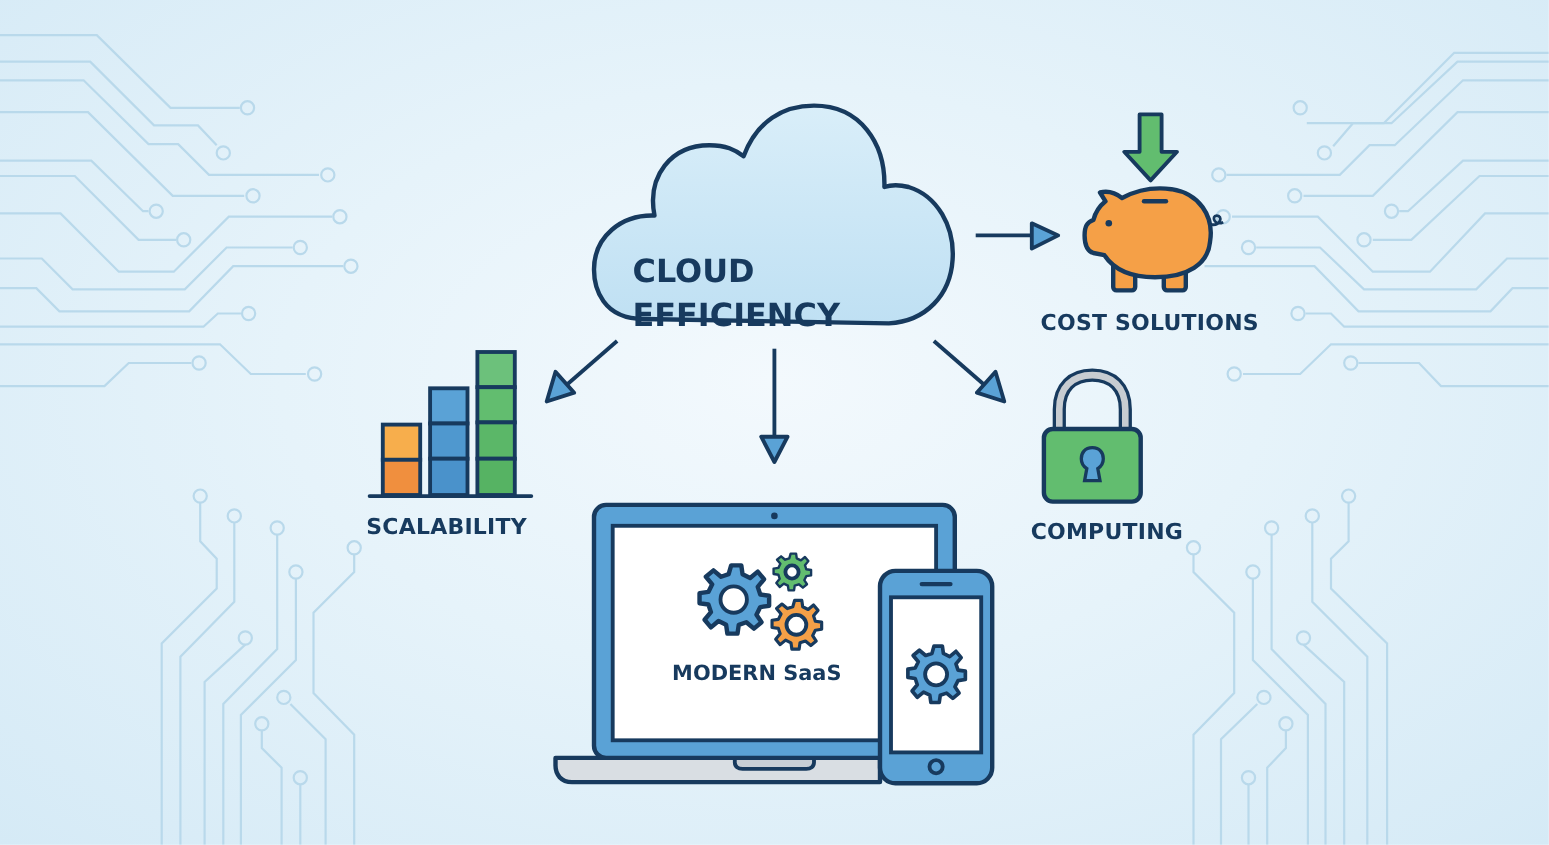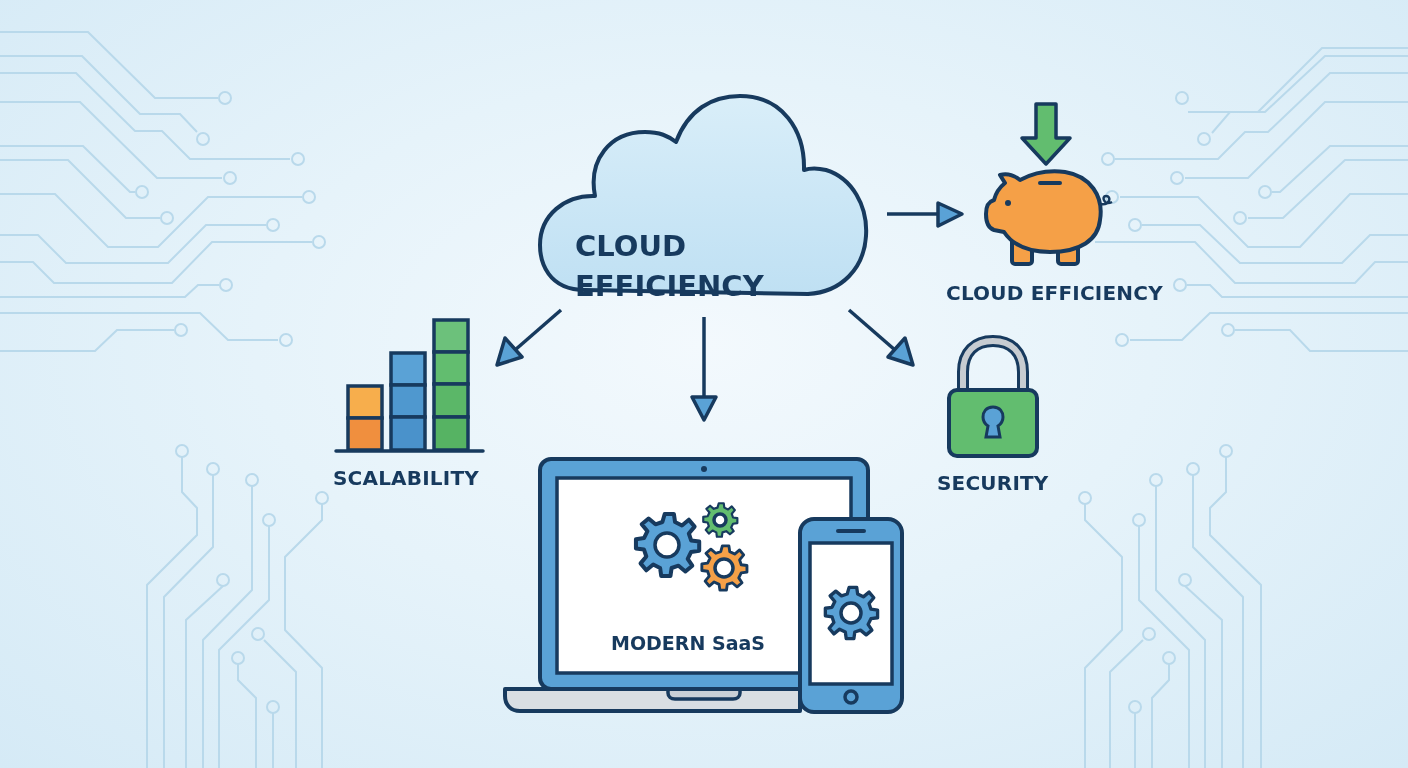--- a/index.html
+++ b/index.html
@@ -16,21 +16,20 @@
   .cloud-text {
     position:absolute; left:575px; top:186px; width:260px; 
     color:#173a5e; font-weight:bold; font-size:29px; line-height:40px;
     font-family:"DejaVu Sans", sans-serif;
     margin-top:40px;
   }
   .screen-text {
     position:absolute; left:588px; top:598px; width:200px; text-align:center;
     color:#173a5e; font-weight:bold; font-size:19px; line-height:29px;
     font-family:"DejaVu Sans", sans-serif;
-    margin-top:31px;
   }
 </style>
 </head>
 <body>
 
 <svg class="layer" viewBox="0 0 1408 768">
   <g fill="none" stroke="#b9d9eb" stroke-width="2">
 
     <path d="M0 32 H88 L155 98 H218"></path>
       <circle cx="225" cy="98" r="6"></circle>
@@ -174,21 +173,21 @@
 
     <path d="M1005 183 L1000 175 C1008 173 1015 176 1020 180 C1035 172 1050 170 1065 172
              C1090 176 1104 196 1100 220 C1098 240 1080 252 1050 252
              C1025 252 1012 244 1004 232 L994 230 C988 228 986 222 986 214
              C986 206 988 202 994 200 C996 192 1000 187 1005 183 Z"></path>
   </g>
   <path d="M1100 204 C1110 206 1112 196 1106 196 C1101 196 1104 206 1112 202" fill="none" stroke="#173a5e" stroke-width="2.5"></path>
   <line x1="1040" y1="183" x2="1060" y2="183" stroke="#173a5e" stroke-width="4" stroke-linecap="round"></line>
   <circle cx="1008" cy="203" r="3" fill="#173a5e"></circle>
 </svg>
-<div class="label" style="left:946px; top:281px; font-size:20px;">CLOUD EFFICIENCY</div>
+<div class="label" style="left:946px; top:281px; font-size:20px;">COST SOLUTIONS</div>
 
 <svg class="layer" viewBox="0 0 1408 768">
   <g stroke="#173a5e" stroke-width="3.5">
     <rect x="348" y="386" width="34" height="32" fill="#f7ae4c"></rect>
     <rect x="348" y="418" width="34" height="32" fill="#f08f3e"></rect>
     <rect x="391" y="353" width="34" height="32" fill="#5aa2d6"></rect>
     <rect x="391" y="385" width="34" height="32" fill="#4f98cf"></rect>
     <rect x="391" y="417" width="34" height="33" fill="#4a92cb"></rect>
     <rect x="434" y="320" width="34" height="32" fill="#6cc17b"></rect>
     <rect x="434" y="352" width="34" height="32" fill="#62bd6f"></rect>
@@ -199,21 +198,21 @@
 </svg>
 <div class="label" style="left:333px; top:466px; font-size:20px;text-align:right;">SCALABILITY</div>
 
 <svg class="layer" viewBox="0 0 1408 768">
   <path d="M963 392 V372 C963 352 975 341 993 341 C1011 341 1023 352 1023 372 V392" fill="none" stroke="#173a5e" stroke-width="12"></path>
   <path d="M963 392 V372 C963 352 975 341 993 341 C1011 341 1023 352 1023 372 V392" fill="none" stroke="#c7ccd1" stroke-width="6"></path>
   <rect x="949" y="390" width="88" height="66" rx="8" fill="#62bd6f" stroke="#173a5e" stroke-width="4"></rect>
   <path d="M993 407 C986 407 983 412 983 417 C983 421 985 424 988 426 L986 437 H1000 L998 426
            C1001 424 1003 421 1003 417 C1003 412 1000 407 993 407 Z" fill="#5aa2d6" stroke="#173a5e" stroke-width="3"></path>
 </svg>
-<div class="label" style="left:937px; top:471px; font-size:20px;">SECURITY</div>
+<div class="label" style="left:937px; top:471px; font-size:20px;">COMPUTING</div>
 
 <svg class="layer" viewBox="0 0 1408 768">
   <defs>
     <g id="gear">
       <path d="M-4 -22 H4 L5 -15 L11 -12 L17 -17 L22 -11 L17 -5 L19 1 L26 2 V10 L19 11 L16 17 L20 23 L14 28 L8 23 L2 25 L1 32 H-7 L-8 25 L-14 22 L-20 27 L-25 21 L-20 15 L-22 9 L-29 8 V0 L-22 -1 L-19 -7 L-24 -13 L-18 -18 L-12 -13 L-6 -15 Z" transform="translate(2,-5)"></path>
     </g>
   </defs>
 
   <path d="M505 689 H800 V711 H520 C510 711 505 704 505 696 Z" fill="#d9dee3" stroke="#173a5e" stroke-width="4" stroke-linejoin="round"></path>
   <path d="M668 689 V693 C668 697 671 699 675 699 H733 C737 699 740 697 740 693 V689" fill="#c8cfd6" stroke="#173a5e" stroke-width="3.5"></path>

